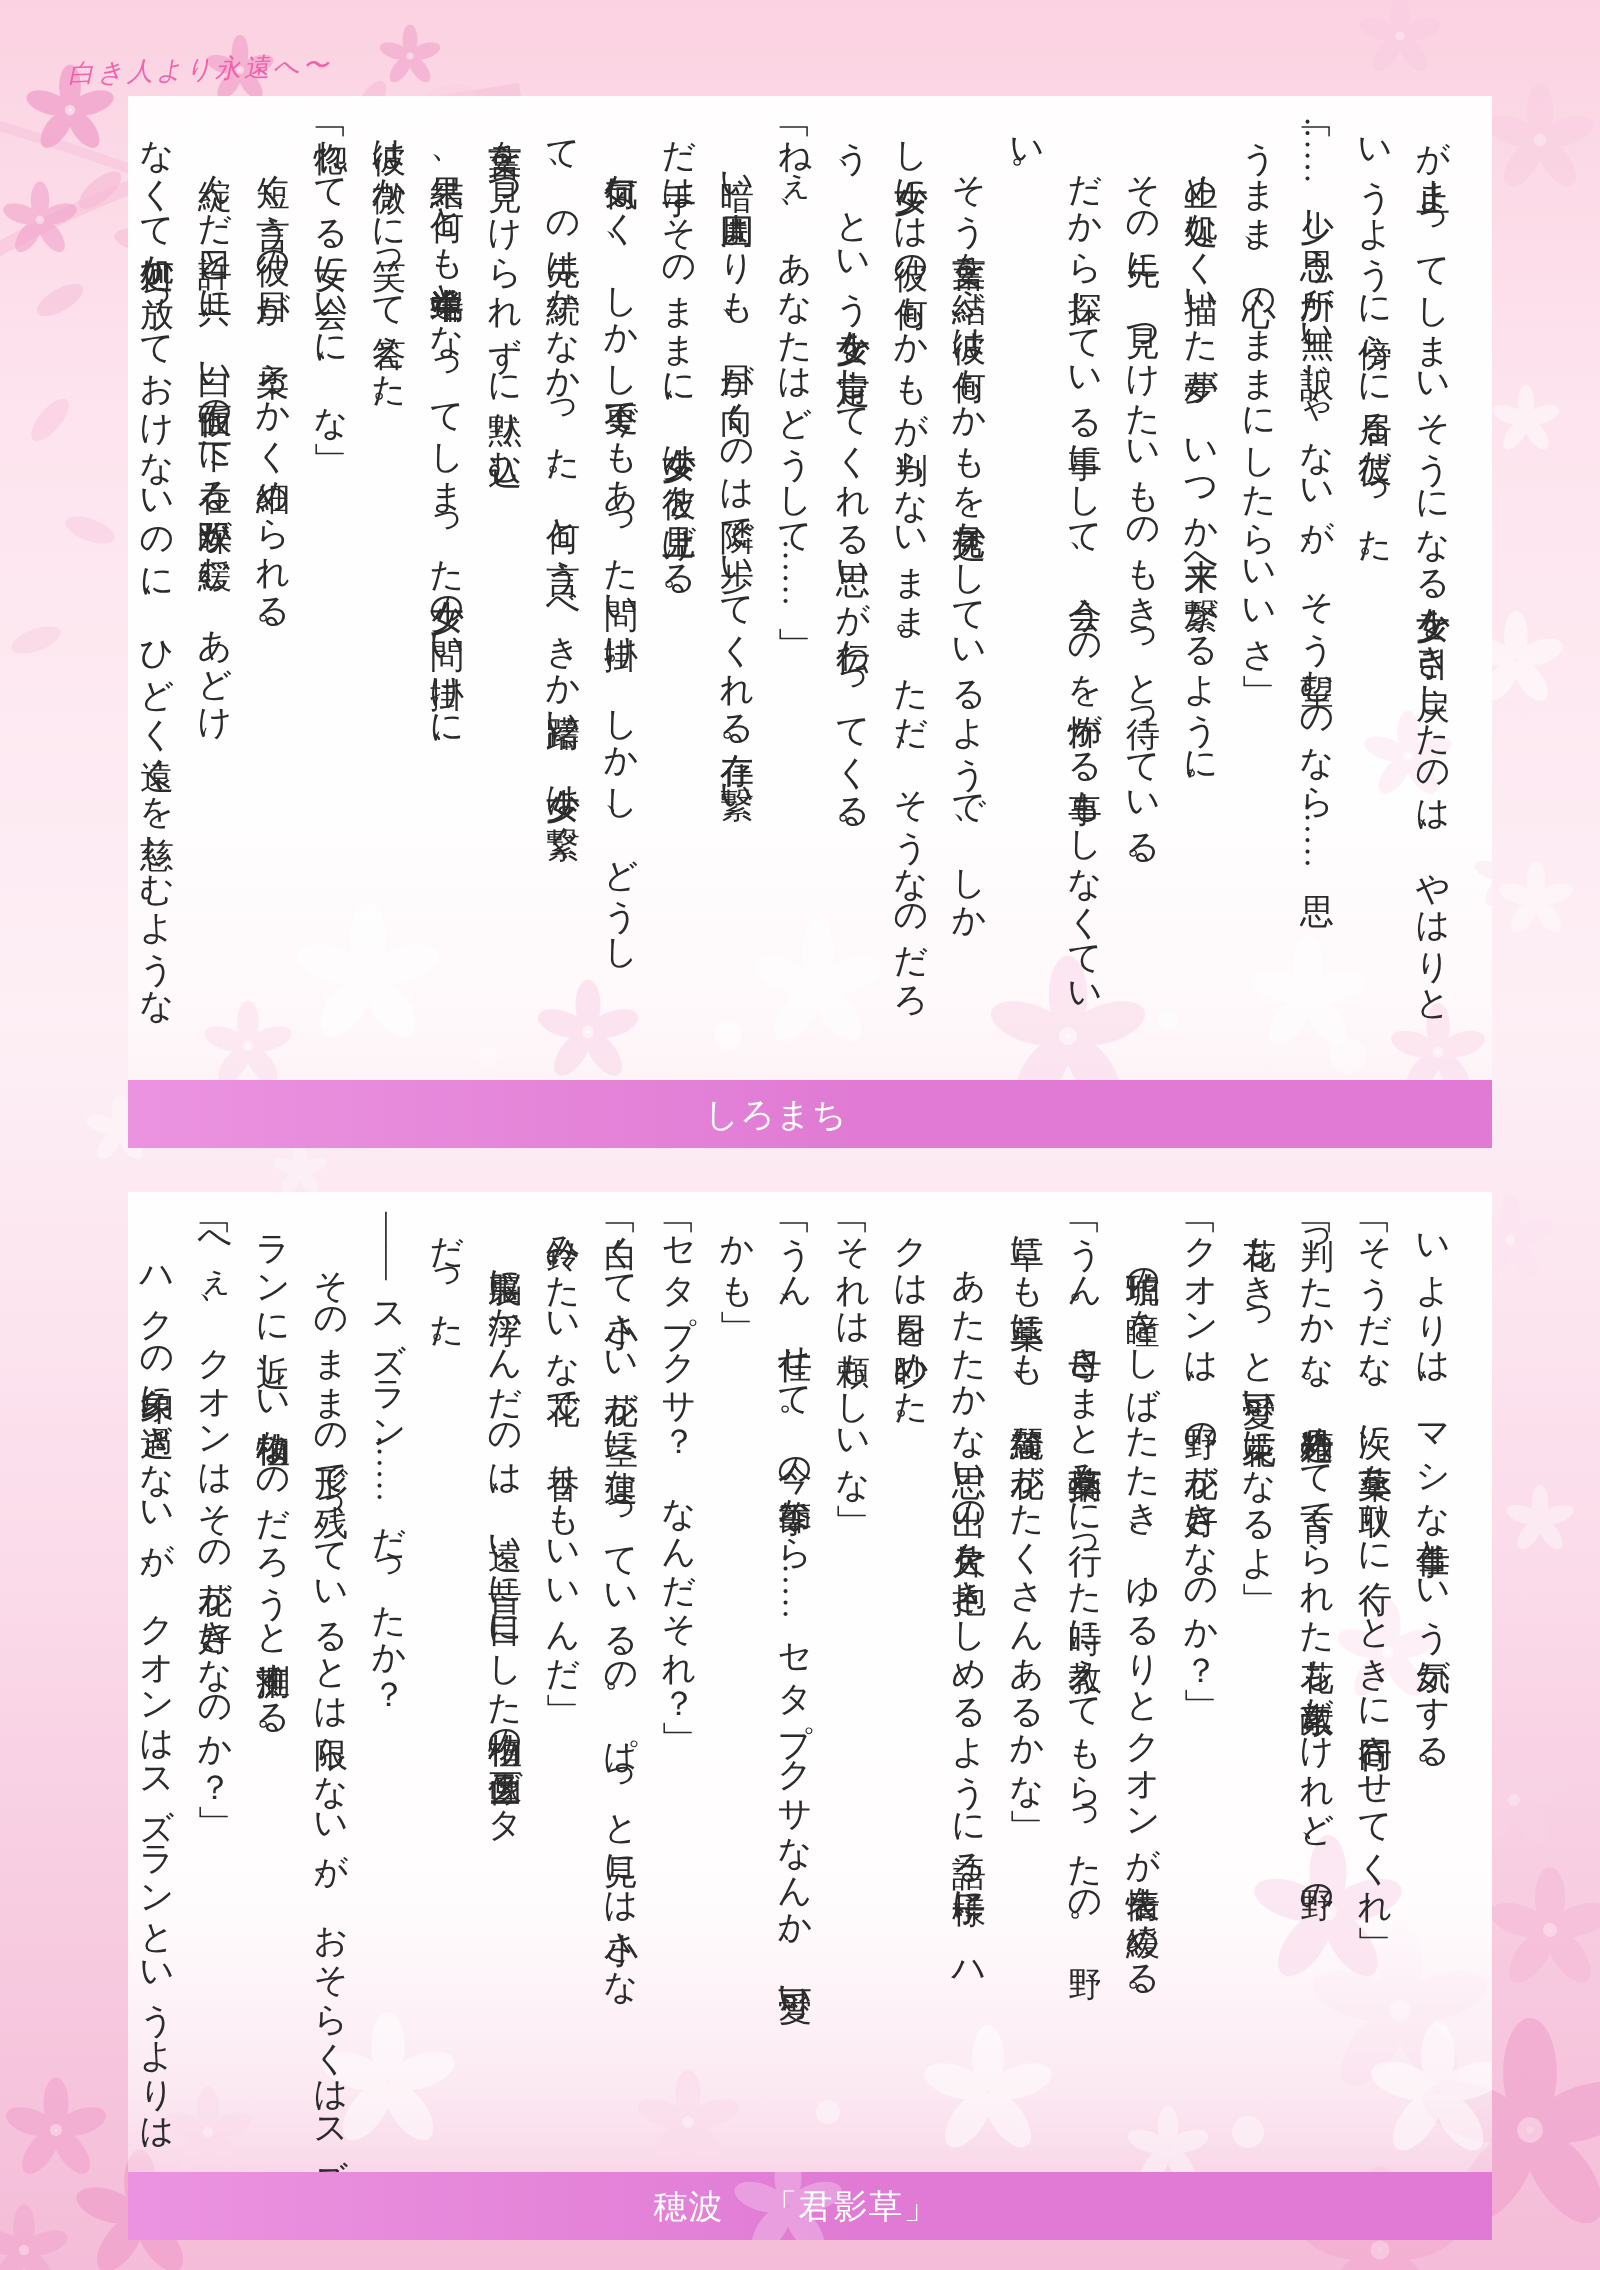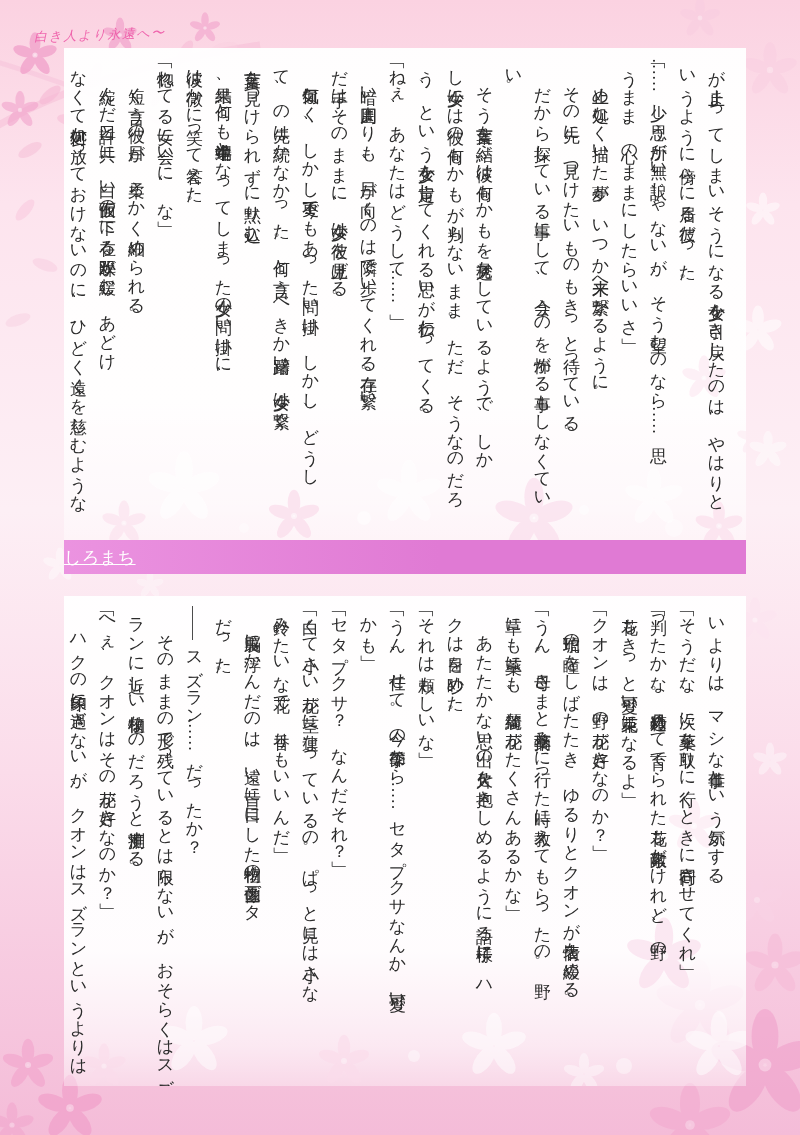--- a/index.html
+++ b/index.html
@@ -51,28 +51,27 @@
     font-size:17px;
     line-height:29px;
     color:var(--text);
   }
   .vtext p{margin:0;white-space:nowrap;}
   .vtext p.ind{text-indent:1em;}
   .banner{
     position:relative;
     width:682px;height:34px;
     background:linear-gradient(90deg,var(--banner_light),var(--banner) 55%);
-    display:flex;align-items:center;justify-content:flex-start;
+    display:flex;align-items:center;justify-content:center;
     box-sizing:border-box;
     padding-right:14px;
     color:#ffffff;
     font-size:17px;
     letter-spacing:.5px;
     overflow:hidden;
-    text-decoration:underline;
   }
   .banner svg{position:absolute;left:0;top:0;pointer-events:none;}
   .banner .author{position:relative;margin-right:20px;}
   .banner .title{position:relative;}
 </style>
 </head>
 <body>
 
 <div class="page">
 
@@ -214,15 +213,22 @@
           <p class="tline">鈴みたいな花で、香りもいいんだ」</p>
           <p class="tline ind">脳裏に浮かんだのは、遠い昔に目にした植物の画像データ</p>
           <p class="tline">だった。</p>
           <p class="tline">――スズラン……だったか？</p>
           <p class="tline ind">そのままの形で残っているとは限らないが、おそらくはスズ</p>
           <p class="tline">ランに近しい植物なのだろうと推測する。</p>
           <p class="tline">「へぇ、クオンはその花が好きなのか？」</p>
           <p class="tline ind">ハクの印象に過ぎないが、クオンはスズランというよりは</p>
         </div>
     </div>
+    <div class="banner">
+      <svg width="682" height="34" viewBox="0 0 682 34">
+        <use href="#flower" transform="translate(330,17) scale(1.6)" fill="#ffffff" opacity="0.25"></use>
+      </svg>
+      <span class="author">穂波</span>
+      <span class="title">「君影草」</span>
+    </div>
   </section>
 
 </div>
 
 </body></html>

